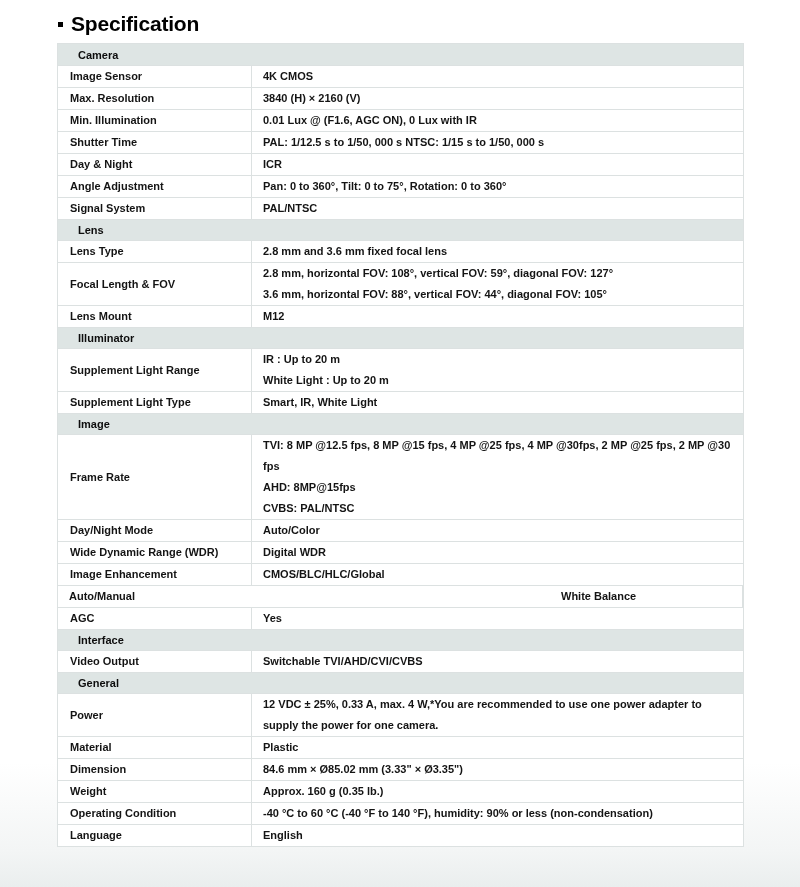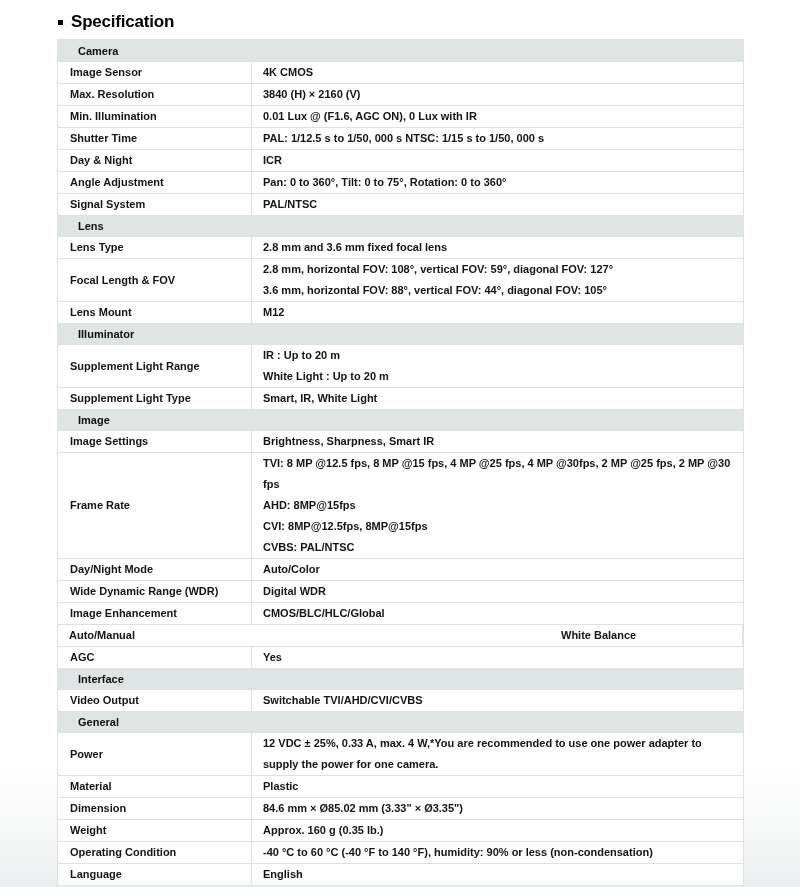--- a/index.html
+++ b/index.html
@@ -13,21 +13,21 @@
   body{
     width:800px;height:887px;
     font-family:"Liberation Sans",sans-serif;
     color:var(--text);
     background:linear-gradient(to bottom,#ffffff 0%,#ffffff 86%,#f3f5f5 96%,#eaeeee 100%);
     overflow:hidden;
   }
   .page{padding:10px 56px 0 57px;}
   .page-title{
     display:flex;align-items:center;gap:8px;
-    font-size:17px;font-weight:bold;color:#000;
+    font-size:21px;font-weight:bold;color:#000;
     margin:2px 0 7px 1px;letter-spacing:-0.2px;
   }
   .bullet{width:5px;height:5px;background:#000;flex:0 0 auto;margin-top:1px;}
   .spec-table{
     width:687px;
     border:1px solid var(--row-border);
     background:#fff;
     font-size:11px;
     font-weight:600;
   }
@@ -144,31 +144,24 @@
       <div class="row">
         <div class="cell label">Supplement Light Type</div>
         <div class="cell value">
           <p class="vline">Smart, IR, White Light</p>
         </div>
       </div>
       <div class="sec-header">
         <span>Image</span>
       </div>
       <div class="row">
-        <div class="cell label">Image Settings</div>
-        <div class="cell value">
-          <p class="vline">Brightness, Sharpness, Smart IR</p>
-        </div>
-      </div>
-      <div class="row">
         <div class="cell label">Frame Rate</div>
         <div class="cell value">
           <p class="vline">TVI: 8 MP @12.5 fps, 8 MP @15 fps, 4 MP @25 fps, 4 MP @30fps, 2 MP @25 fps, 2 MP @30 fps</p>
           <p class="vline">AHD: 8MP@15fps</p>
-          <p class="vline">CVI: 8MP@12.5fps, 8MP@15fps</p>
           <p class="vline">CVBS: PAL/NTSC</p>
         </div>
       </div>
       <div class="row">
         <div class="cell label">Day/Night Mode</div>
         <div class="cell value">
           <p class="vline">Auto/Color</p>
         </div>
       </div>
       <div class="row">

